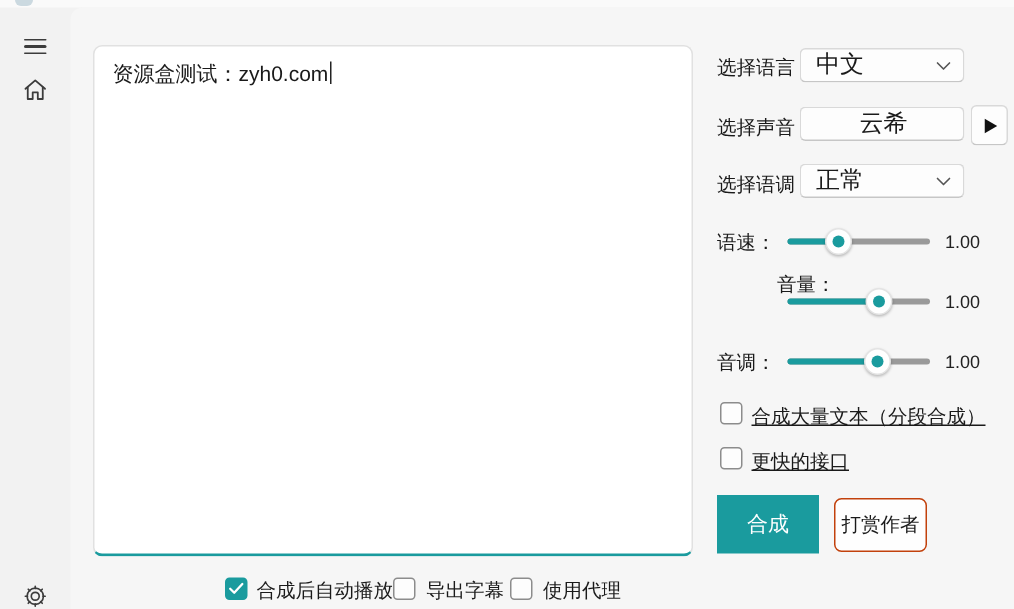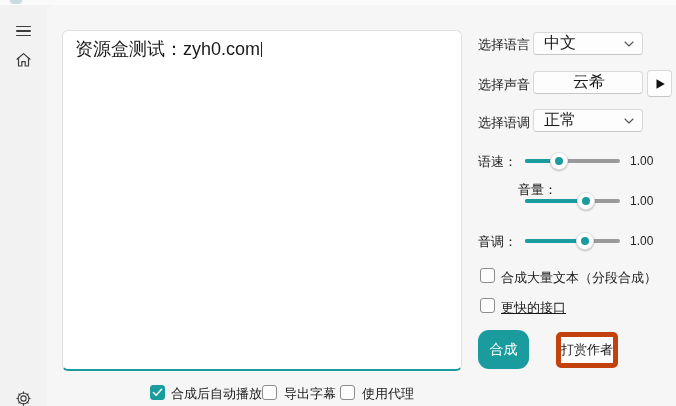--- a/index.html
+++ b/index.html
@@ -25,21 +25,21 @@
   .hamburger { width:15px; display:flex; flex-direction:column; gap:3px; }
   .hamburger span { display:block; height:1.6px; background:#3c3c3c; border-radius:1px; }
 
   
   .content { position:absolute; left:47px; top:5px; width:629px; height:401px;
     background:#f6f6f6; border-top-left-radius:8px; }
 
   
   .editor { position:absolute; left:15px; top:25px; width:400px; height:341px;
     background:#ffffff; border:1px solid #e1e1e1; border-bottom:2px solid var(--accent);
-    border-radius:6px; padding:8px 12px; font-size:18px; line-height:20px; cursor:text; }
+    border-radius:6px; padding:8px 12px; font-size:14px; line-height:20px; cursor:text; }
   .caret { display:inline-block; width:1px; height:15px; background:#222;
     vertical-align:-2px; margin-left:1px; }
 
   
   .footer-count { position:absolute; left:15px; top:381px; font-size:12px; color:#333; }
   .cb { width:15px; height:15px; border:1px solid #8c8c8c; border-radius:3px;
     background:#fdfdfd; position:absolute; cursor:pointer; display:flex;
     align-items:center; justify-content:center; }
   .cb svg { display:none; }
   .cb.checked { background:var(--accent); border-color:var(--accent); }
@@ -60,25 +60,25 @@
   .slider .track { position:absolute; left:0; right:0; top:7px; height:4px;
     background:#9a9a9a; border-radius:2px; }
   .slider .fill { position:absolute; left:0; top:0; height:4px;
     background:var(--accent); border-radius:2px; }
   .slider .thumb { position:absolute; top:0; width:18px; height:18px; background:#fff;
     border-radius:50%; border:1px solid #e3e3e3; box-shadow:0 1px 2px rgba(0,0,0,.25);
     display:flex; align-items:center; justify-content:center; }
   .slider .dot { width:8px; height:8px; border-radius:50%; background:var(--accent); }
   .slider-value { position:absolute; left:583px; font-size:12px; color:#222; }
 
-  .btn-primary { position:absolute; left:431px; top:325px; width:51px; height:39px;
-    background:var(--accent); color:#fff; border:none; border-radius:11px;
+  .btn-primary { position:absolute; left:431px; top:325px; width:68px; height:39px;
+    background:var(--accent); color:#fff; border:none; border-radius:0;
     font-size:14px; cursor:pointer; font-family:inherit; }
   .btn-secondary { position:absolute; left:509px; top:327px; width:62px; height:36px;
-    background:#fefefe; color:#1a1a1a; border:5px solid #c2410c; border-radius:5px;
+    background:#fefefe; color:#1a1a1a; border:1px solid #c2410c; border-radius:5px;
     font-size:13px; cursor:pointer; font-family:inherit; }
 </style>
 </head>
 <body>
 
 <div class="titlebar">
   <div class="app-icon-frag"></div>
 </div>
 
 <div class="sidebar">
@@ -190,21 +190,21 @@
       </div>
     <div class="thumb" style="left: calc(63% - 9px);">
         <div class="dot"></div>
       </div>
   </div>
   <div class="slider-value" style="top:229px;">1.00</div>
 
   <div class="cb" style="left:433px; top:263px;">
     
   </div>
-  <div class="cb-label" style="left:454px; top:264px;">合成大量文本（分段合成）</div>
+  <div class="cb-label" style="left:454px; top:264px;text-decoration:underline;">合成大量文本（分段合成）</div>
 
   <div class="cb" style="left:433px; top:293px;">
     
   </div>
   <div class="cb-label" style="left:454px; top:294px;text-decoration:underline;">更快的接口</div>
 
   <button class="btn-primary">合成</button>
   <button class="btn-secondary">打赏作者</button>
 
 </div>

